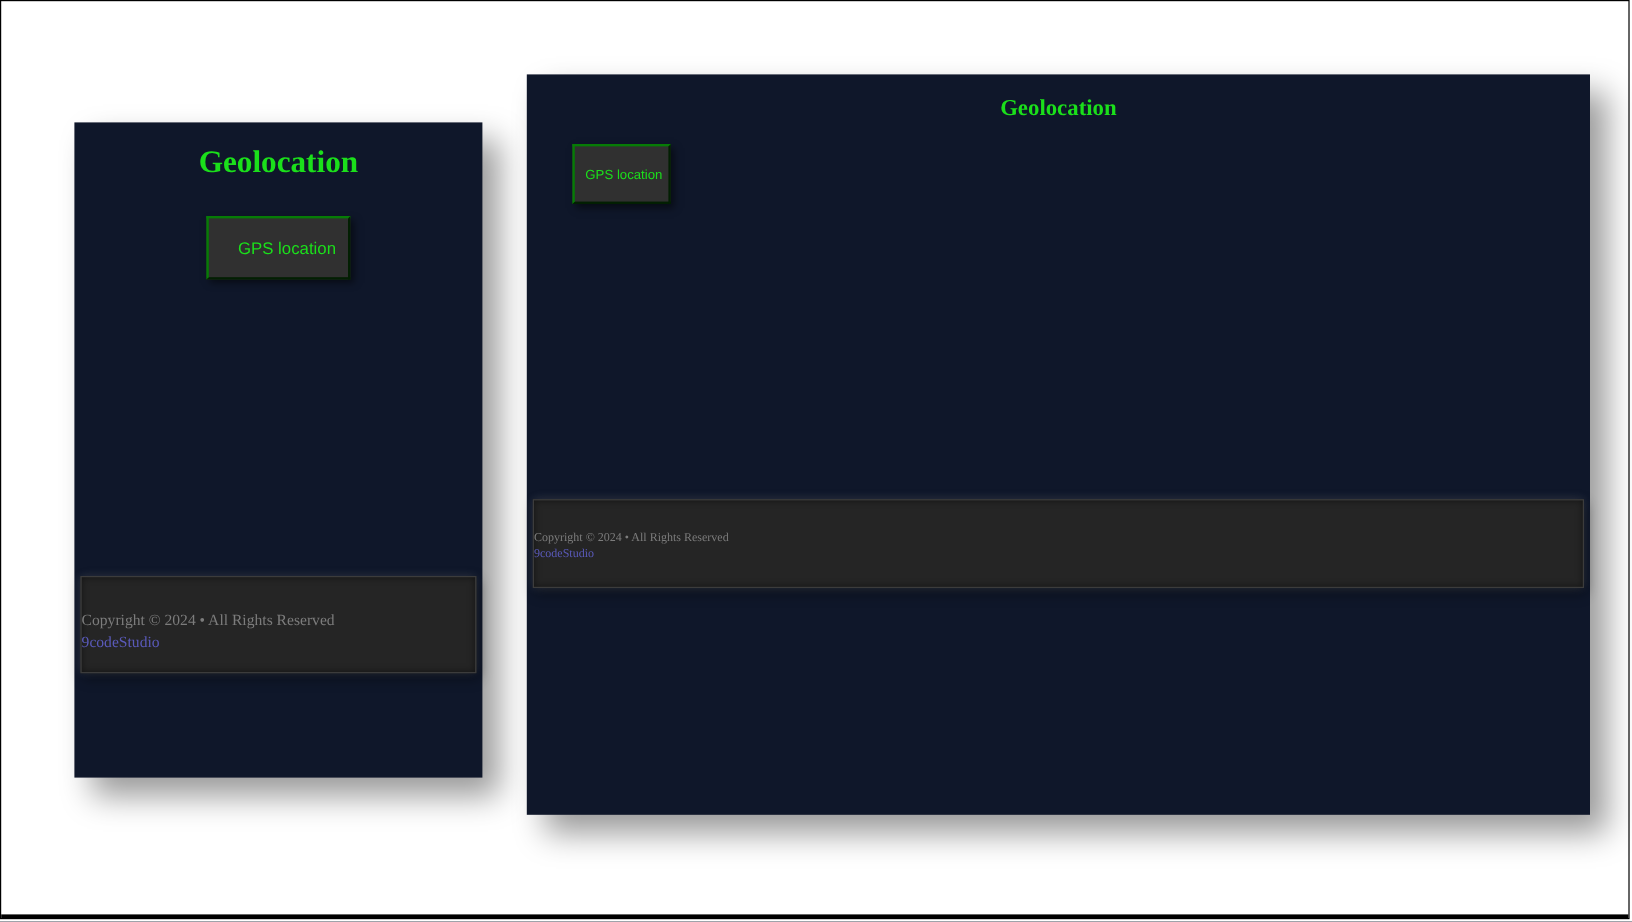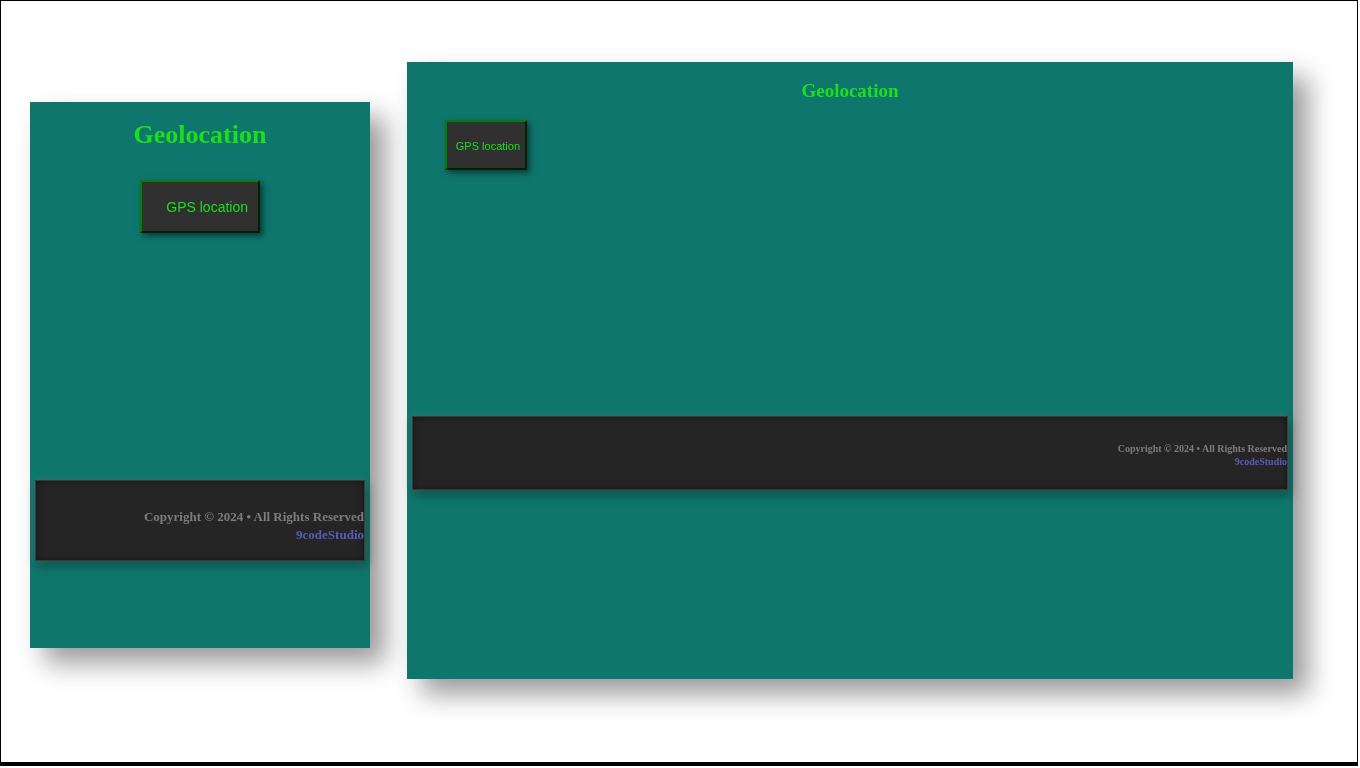--- a/index.html
+++ b/index.html
@@ -12,22 +12,23 @@
       width: 1360px;
       height: 768px;
       background: #ffffff;
       font-family: Georgia, 'Times New Roman', serif;
       position: relative;
       overflow: hidden;
     }
 
     .panel {
       position: absolute;
-      background: #0f766e;
+      background: #0f172a;
       box-shadow: 15px 15px 25px rgba(0, 0, 0, 0.4);
+      margin-left: 32px;
     }
 
     .panel-left {
       left: 30px;
       top: 102px;
       width: 340px;
       height: 546px;
     }
 
     .panel-right {
@@ -88,22 +89,21 @@
     .footer {
       position: absolute;
       left: 5px;
       right: 5px;
       background: #252525;
       border: 1px solid #3c3c3c;
       box-shadow:
         0 0 8px rgba(255, 255, 255, 0.15),
         inset 0 0 6px rgba(0, 0, 0, 0.5),
         2px 4px 10px rgba(0, 0, 0, 0.45);
-      text-align: right;
-      font-weight: bold;
+      text-align: left;
     }
 
     .panel-left .footer {
       top: 378px;
       height: 81px;
       padding-top: 28px;
     }
 
     .panel-right .footer {
       top: 354px;

